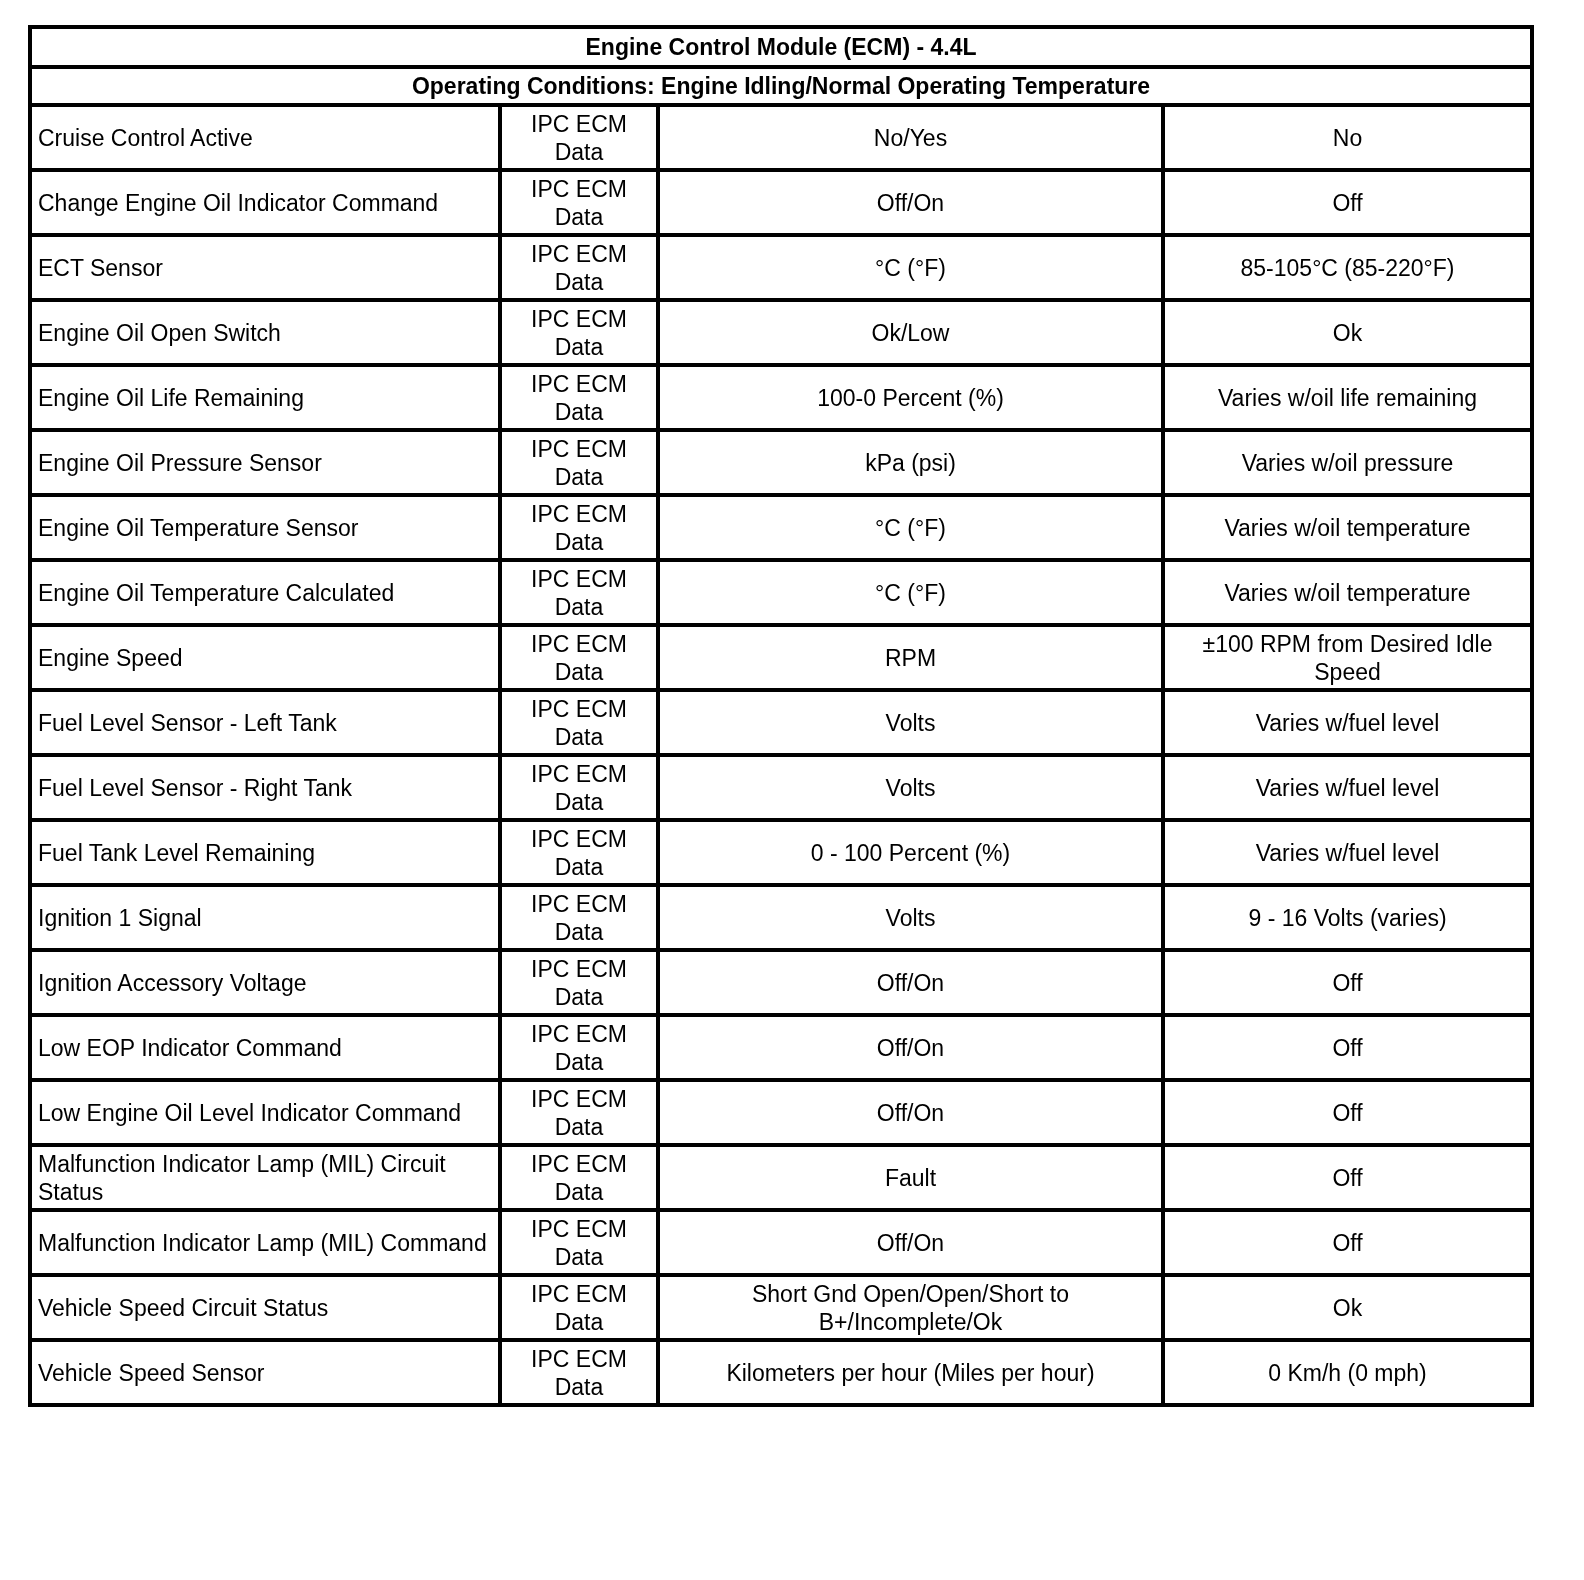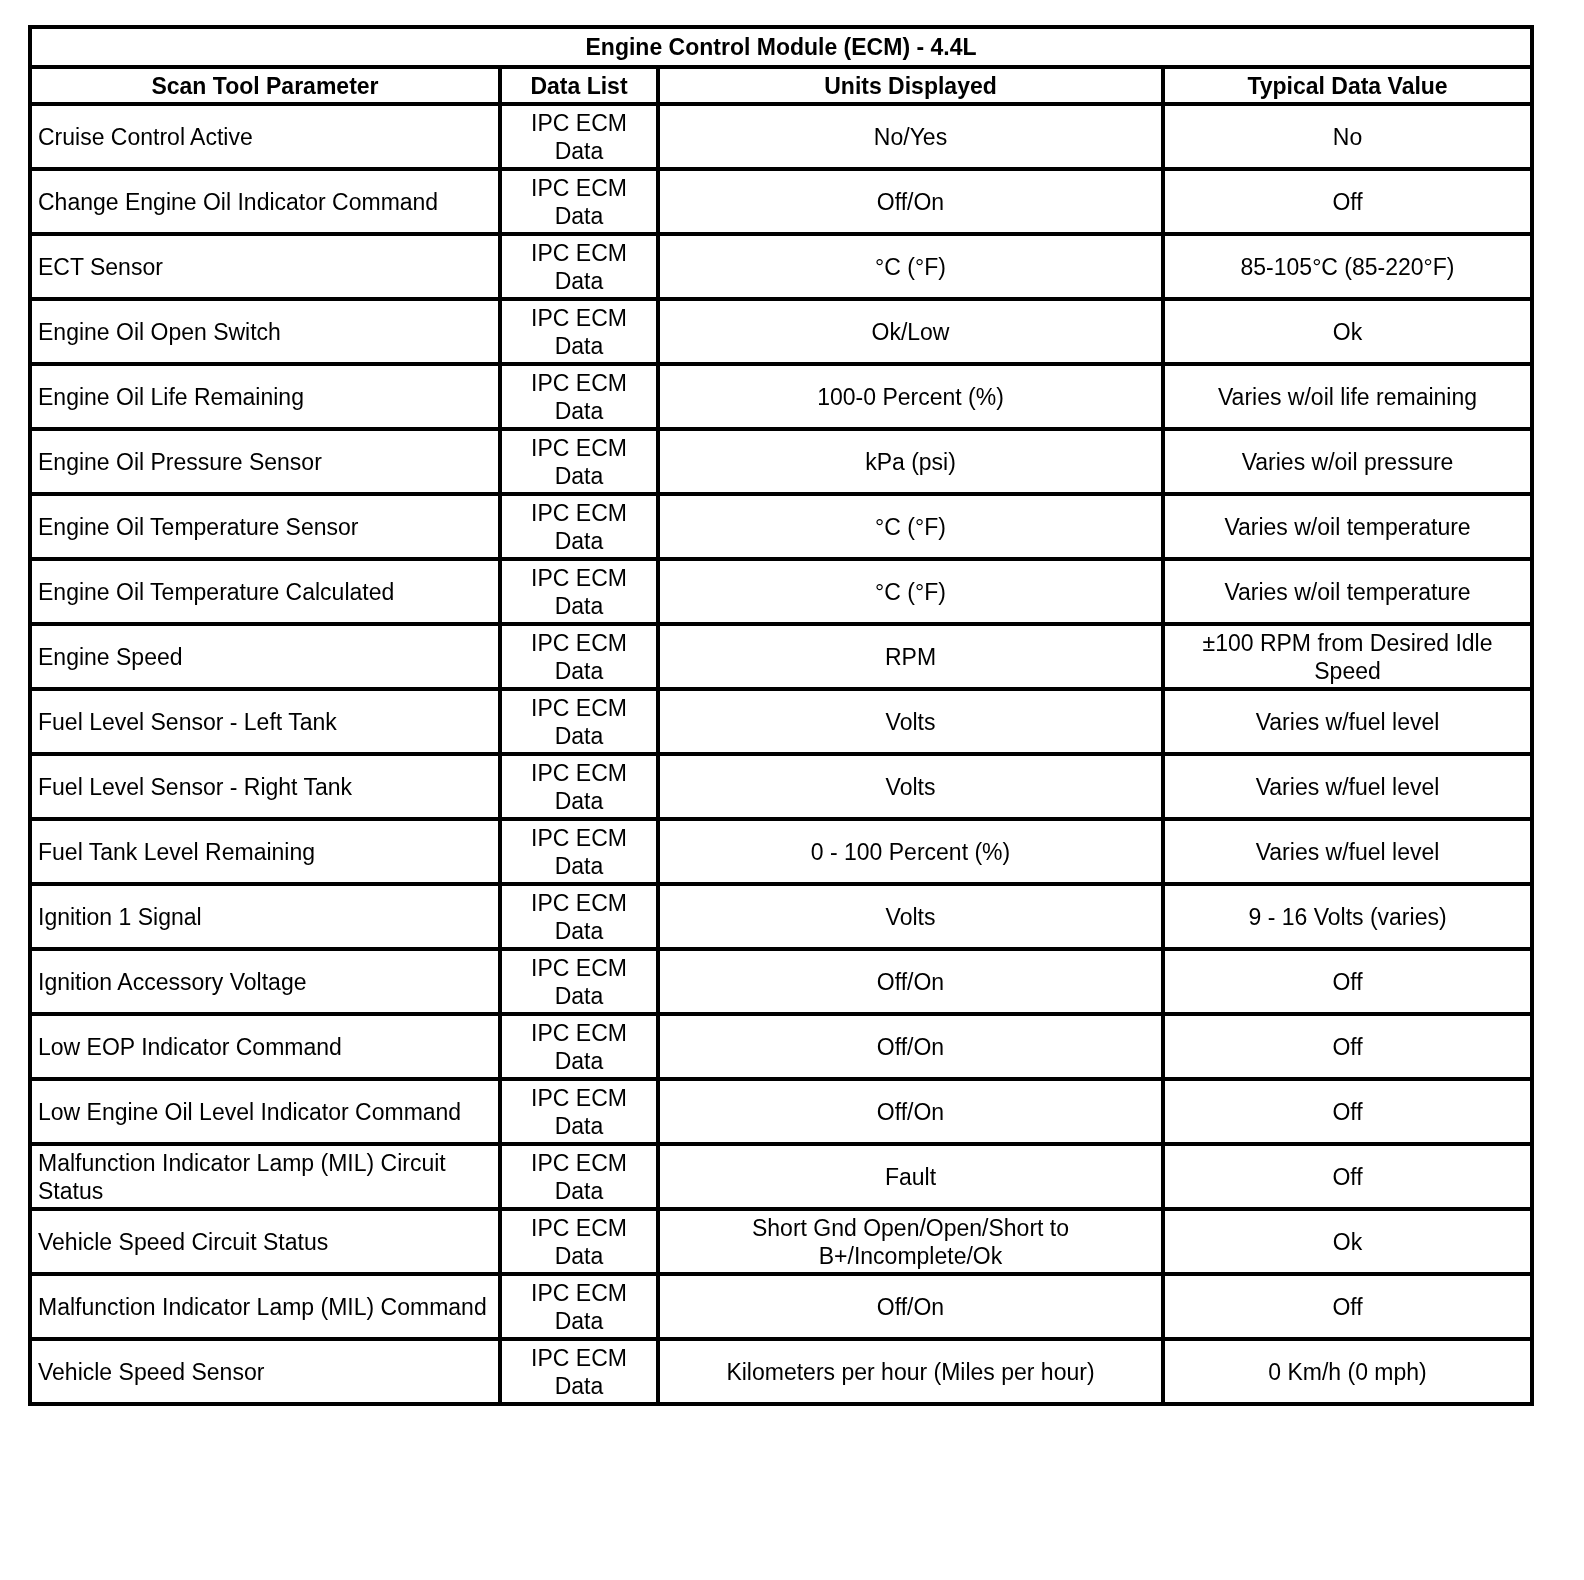--- a/index.html
+++ b/index.html
@@ -37,25 +37,22 @@
   <colgroup>
     <col class="c1">
       <col class="c2">
       <col class="c3">
       <col class="c4">
   </colgroup>
   <thead>
     <tr class="title-row">
       <th colspan="4">Engine Control Module (ECM) - 4.4L</th>
     </tr>
-    <tr class="head-row">
-      <th>Scan Tool Parameter</th>
-      <th>Data List</th>
-      <th>Units Displayed</th>
-      <th>Typical Data Value</th>
+    <tr class="cond-row">
+      <th colspan="4">Operating Conditions: Engine Idling/Normal Operating Temperature</th>
     </tr>
   </thead>
   <tbody id="rows">
       <tr class="data-row">
         <td class="param">Cruise Control Active</td>
         <td class="center" style="line-height: 28px;">IPC ECM Data</td>
         <td class="center">No/Yes</td>
         <td class="center">No</td>
       </tr>
       <tr class="data-row">
@@ -148,30 +145,30 @@
         <td class="center">Off/On</td>
         <td class="center">Off</td>
       </tr>
       <tr class="data-row">
         <td class="param">Malfunction Indicator Lamp (MIL) Circuit Status</td>
         <td class="center" style="line-height: 28px;">IPC ECM Data</td>
         <td class="center">Fault</td>
         <td class="center">Off</td>
       </tr>
       <tr class="data-row">
+        <td class="param">Malfunction Indicator Lamp (MIL) Command</td>
+        <td class="center" style="line-height: 28px;">IPC ECM Data</td>
+        <td class="center">Off/On</td>
+        <td class="center">Off</td>
+      </tr>
+      <tr class="data-row">
         <td class="param">Vehicle Speed Circuit Status</td>
         <td class="center" style="line-height: 28px;">IPC ECM Data</td>
         <td class="center">Short Gnd Open/Open/Short to B+/Incomplete/Ok</td>
         <td class="center">Ok</td>
-      </tr>
-      <tr class="data-row">
-        <td class="param">Malfunction Indicator Lamp (MIL) Command</td>
-        <td class="center" style="line-height: 28px;">IPC ECM Data</td>
-        <td class="center">Off/On</td>
-        <td class="center">Off</td>
       </tr>
       <tr class="data-row">
         <td class="param">Vehicle Speed Sensor</td>
         <td class="center" style="line-height: 28px;">IPC ECM Data</td>
         <td class="center">Kilometers per hour (Miles per hour)</td>
         <td class="center">0 Km/h (0 mph)</td>
       </tr>
     </tbody>
 </table>
 

